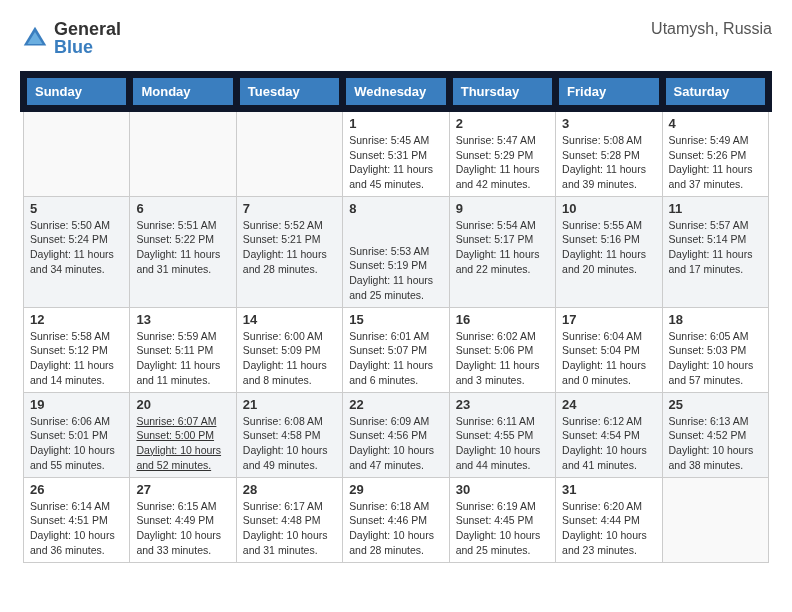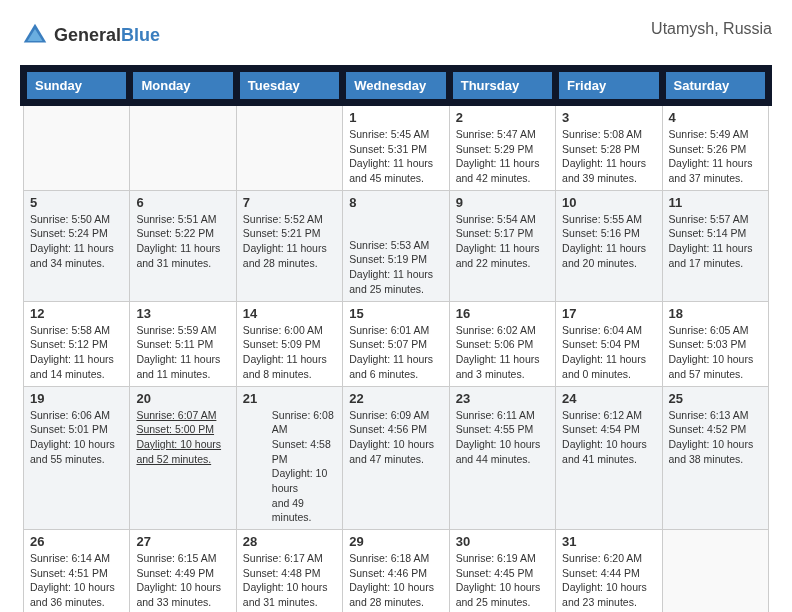--- a/index.html
+++ b/index.html
@@ -15,21 +15,21 @@
       justify-content: space-between;
       align-items: flex-start;
       margin-bottom: 15px;
     }
     .logo {
       display: flex;
       align-items: center;
     }
     .logo-text {
       display: flex;
-      flex-direction: row;
+      flex-direction: column;
       line-height: 1;
     }
     .logo-general {
       font-size: 18px;
       font-weight: bold;
       color: #333;
     }
     .logo-blue {
       font-size: 18px;
       font-weight: bold;
@@ -275,21 +275,21 @@
         </td>
         <td>
           <span class="day-number">20</span>
           <div class="day-info" style="white-space: pre-line; text-decoration: underline;">Sunrise: 6:07 AM
 Sunset: 5:00 PM
 Daylight: 10 hours
 and 52 minutes.</div>
         </td>
         <td>
           <span class="day-number">21</span>
-          <div class="day-info" style="white-space: pre-line; margin-left: 29px;">Sunrise: 6:08 AM
+          <div class="day-info" style="white-space: pre-line;">Sunrise: 6:08 AM
 Sunset: 4:58 PM
 Daylight: 10 hours
 and 49 minutes.</div>
         </td>
         <td>
           <span class="day-number">22</span>
           <div class="day-info" style="white-space: pre-line;">Sunrise: 6:09 AM
 Sunset: 4:56 PM
 Daylight: 10 hours
 and 47 minutes.</div>

